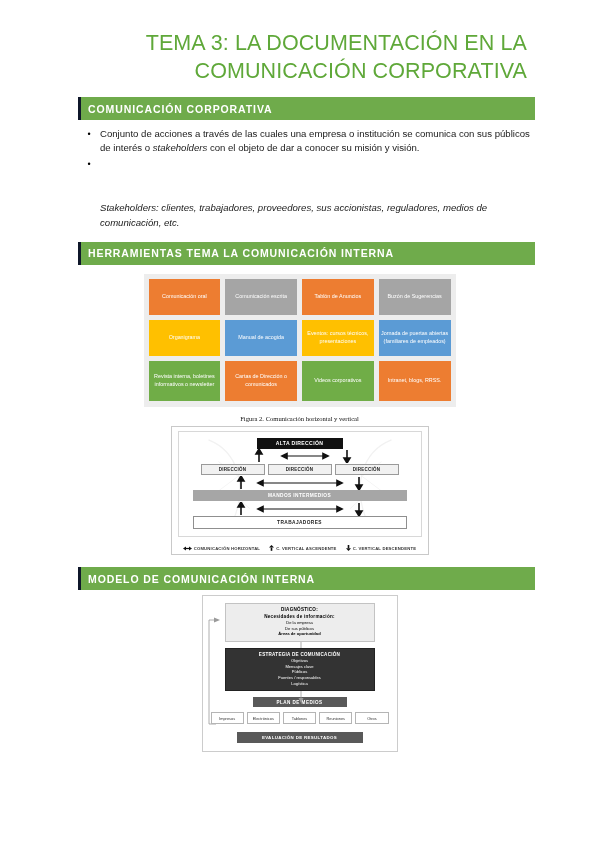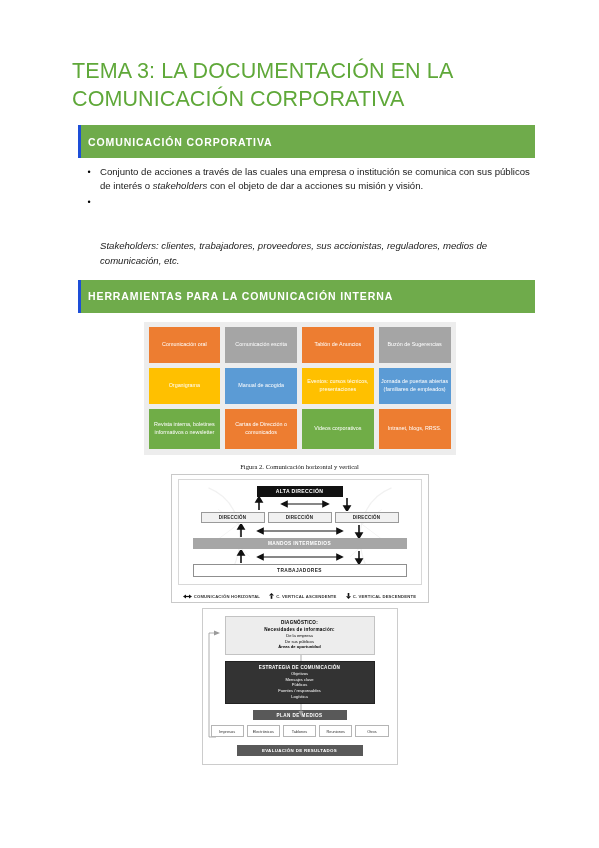--- a/index.html
+++ b/index.html
@@ -7,35 +7,35 @@
     width:599px; height:848px;
     background:#ffffff;
     font-family:"Liberation Sans", sans-serif;
     color:#000;
     overflow:hidden;
   }
   .page { position:relative; width:599px; height:848px; padding:0; box-sizing:border-box; }
 
   
   .doc-title {
-    margin:58px 72px 0 72px;
-    text-align:left;
+    margin:30px 72px 0 72px;
+    text-align:right;
     color:#5FA839;
     font-size:21.5px;
     font-weight:400;
     line-height:1.28;
     letter-spacing:0.1px;
   }
 
   
   .section-bar {
     margin:12px 64px 0 78px;
     background:#6FAB4B;
-    border-left:3px solid #1d4ed8;
-    height:33px;
+    border-left:3px solid #0f172a;
+    height:23px;
     display:flex;
     align-items:center;
     box-sizing:border-box;
   }
   .section-bar span {
     color:#ffffff;
     font-size:10.5px;
     font-weight:bold;
     letter-spacing:0.9px;
     padding-left:7px;
@@ -202,30 +202,30 @@
 
   <div class="doc-title">TEMA 3: LA DOCUMENTACIÓN EN LA COMUNICACIÓN CORPORATIVA</div>
 
   <div class="section-bar">
     <span>COMUNICACIÓN CORPORATIVA</span>
   </div>
 
   <div class="bullets">
     <div class="bullet-row">
       <div class="bullet-dot">•</div>
-      <div class="bullet-text"><span>Conjunto de acciones a través de las cuales una empresa o institución se comunica con sus públicos de interés o </span><i>stakeholders</i><span> con el objeto de dar a acciones su misión y visión.</span></div>
+      <div class="bullet-text"><span>Conjunto de acciones a través de las cuales una empresa o institución se comunica con sus públicos de interés o </span><i>stakeholders</i><span> con el objeto de dar a conocer su misión y visión.</span></div>
     </div>
     <div class="bullet-row">
       <div class="bullet-dot">•</div>
       <div class="bullet-text it">Stakeholders: clientes, trabajadores, proveedores, sus accionistas, reguladores, medios de comunicación, etc.</div>
     </div>
   </div>
 
   <div class="section-bar">
-    <span>HERRAMIENTAS PARA LA COMUNICACIÓN INTERNA</span>
+    <span>HERRAMIENTAS TEMA LA COMUNICACIÓN INTERNA</span>
   </div>
 
   <div class="tools-wrap">
     <div class="tools-row r1">
       <div class="tool-cell" style="background:#ED7D31">Comunicación oral</div>
       <div class="tool-cell" style="background:#A5A5A5">Comunicación escrita</div>
       <div class="tool-cell" style="background:#ED7D31">Tablón de Anuncios</div>
       <div class="tool-cell" style="background:#A5A5A5">Buzón de Sugerencias</div>
     </div>
     <div class="tools-row r2">
@@ -337,20 +337,23 @@
           <g fill="#111">
               <rect x="1.7" y="0" width="1.6" height="3.2"></rect>
               <polygon points="2.5,6 0,3.2 5,3.2"></polygon>
             </g>
         </svg>
         <span>C. VERTICAL DESCENDENTE</span>
       </div>
     </div>
   </div>
 
+  <div class="section-bar">
+    <span>MODELO DE COMUNICACIÓN INTERNA</span>
+  </div>
 
   <div class="diag2">
 
     <svg style="position:absolute;left:3px;top:10px;width:190px;height:128px;z-index:1" viewBox="0 0 190 128">
       <path d="M10 118 L3 118 L3 14 L10 14" stroke="#9a9a9a" stroke-width="0.8" fill="none"></path>
       <polygon points="14,14 8,11.5 8,16.5" fill="#9a9a9a"></polygon>
       <line x1="95" y1="33" x2="95" y2="44" stroke="#9a9a9a" stroke-width="0.8"></line>
       <polygon points="95,47 92.5,42 97.5,42" fill="#9a9a9a"></polygon>
       <line x1="95" y1="85" x2="95" y2="94" stroke="#9a9a9a" stroke-width="0.8"></line>
       <polygon points="95,97 92.5,92 97.5,92" fill="#9a9a9a"></polygon>

